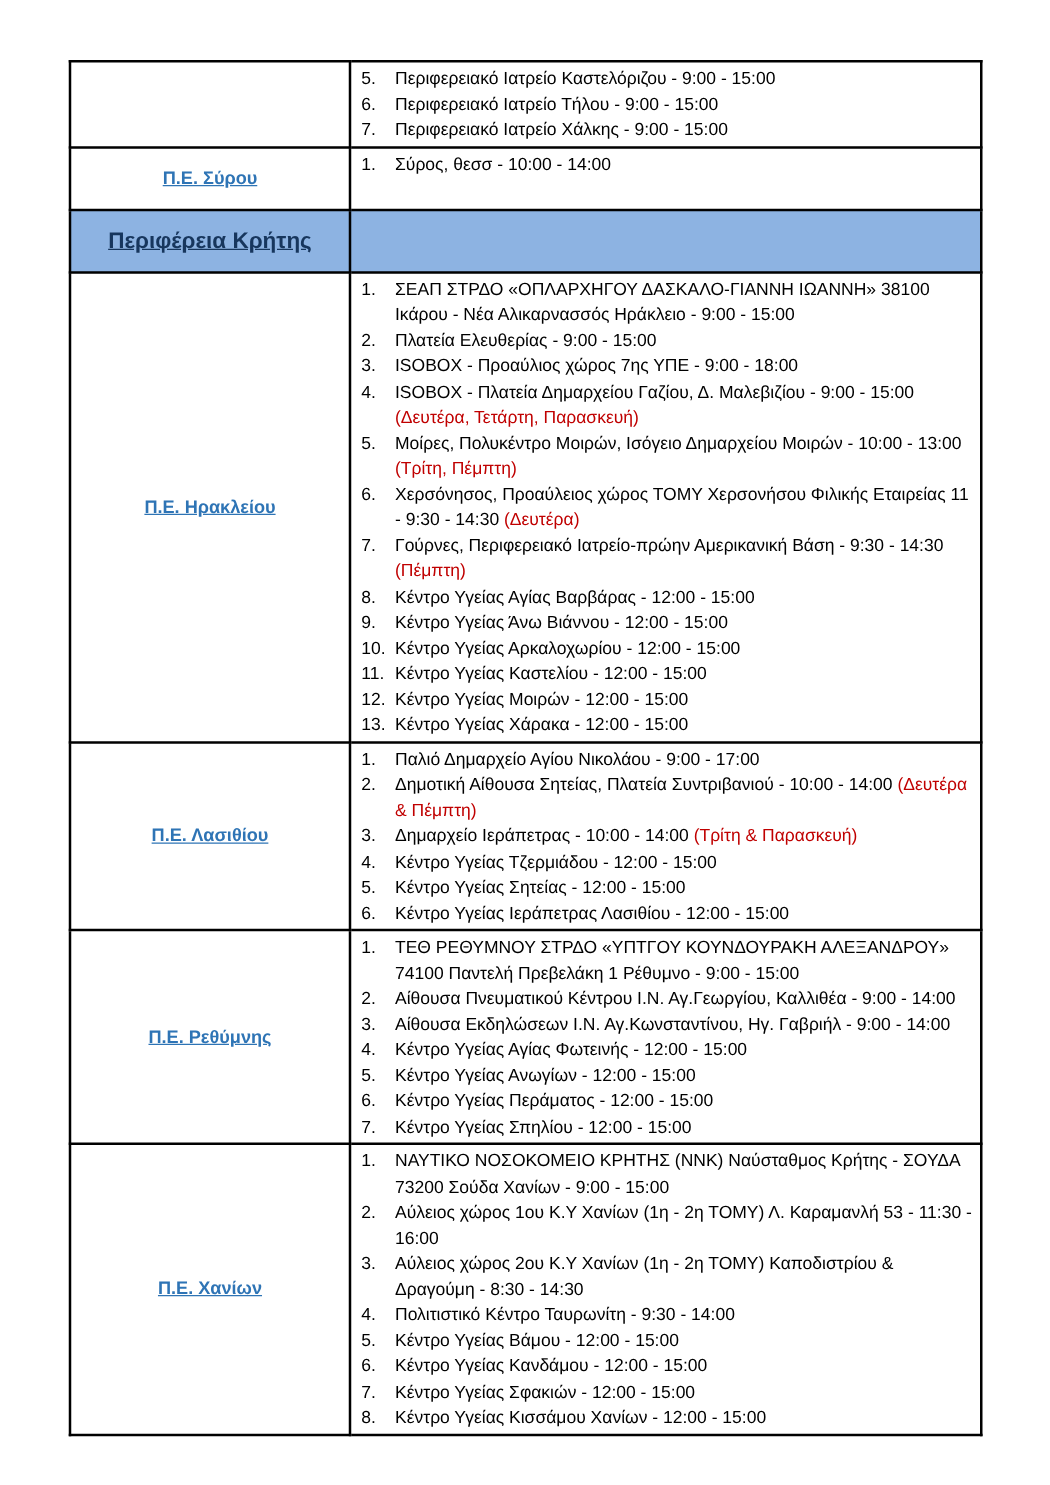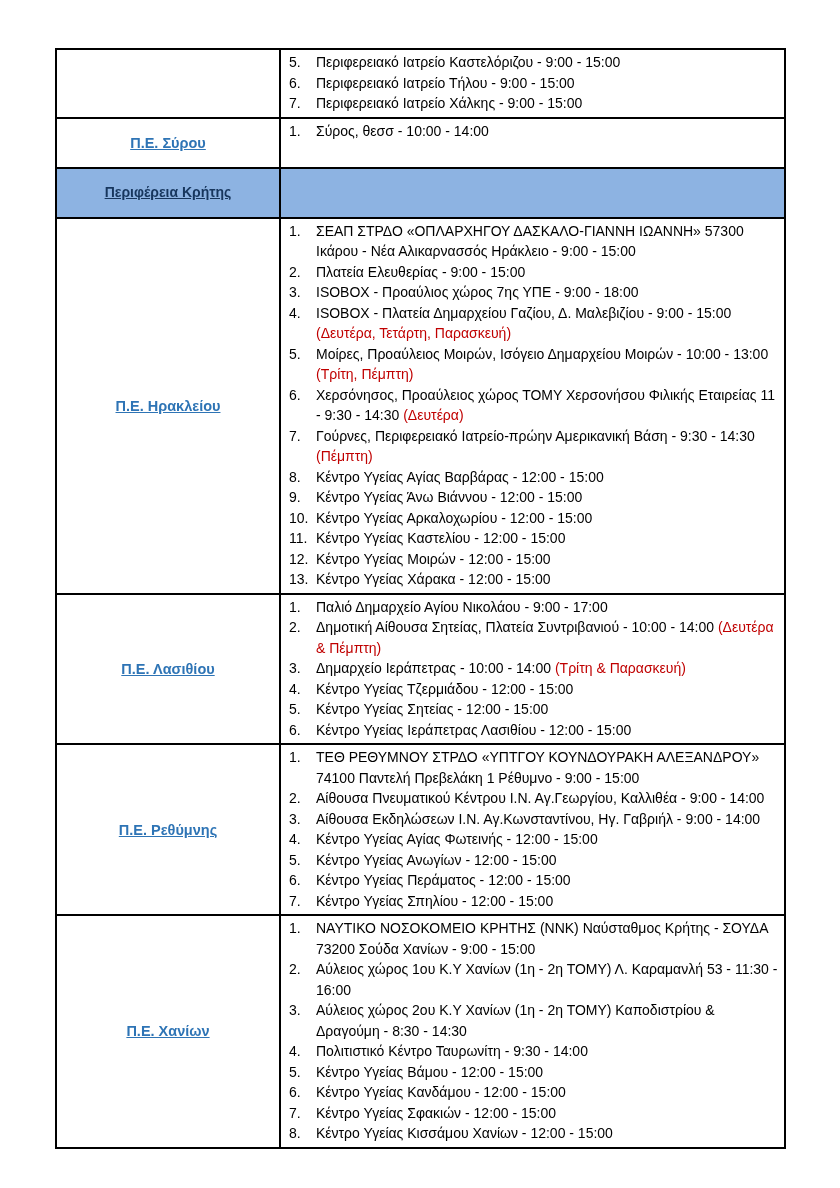--- a/index.html
+++ b/index.html
@@ -45,21 +45,21 @@
     font-weight: bold;
     text-decoration: underline;
     font-size: 14.5px;
     line-height: 20px;
     cursor: pointer;
   }
   .header-label {
     color: var(--header-text, #17365D);
     font-weight: bold;
     text-decoration: underline;
-    font-size: 14px;
+    font-size: 18px;
     line-height: 19px;
     cursor: pointer;
   }
   .item {
     display: flex;
     align-items: flex-start;
     font-size: 14px;
     line-height: 20.5px;
     color: #000;
   }
@@ -107,37 +107,37 @@
         </tr>
         <tr class="header-row">
           <td class="label-cell"><span class="header-label">Περιφέρεια Κρήτης</span></td>
           <td class="content-cell"></td>
         </tr>
         <tr>
           <td class="label-cell"><span class="region-link">Π.Ε. Ηρακλείου</span></td>
           <td class="content-cell">
             <div class="item">
               <span class="num">1.</span>
-              <span class="txt"><span>ΣΕΑΠ ΣΤΡΔΟ «ΟΠΛΑΡΧΗΓΟΥ ΔΑΣΚΑΛΟ-ΓΙΑΝΝΗ ΙΩΑΝΝΗ» 57300 Ικάρου - Νέα Αλικαρνασσός Ηράκλειο - </span><span class="u">9:00 - 15:00</span></span>
+              <span class="txt"><span>ΣΕΑΠ ΣΤΡΔΟ «ΟΠΛΑΡΧΗΓΟΥ ΔΑΣΚΑΛΟ-ΓΙΑΝΝΗ ΙΩΑΝΝΗ» 38100 Ικάρου - Νέα Αλικαρνασσός Ηράκλειο - </span><span class="u">9:00 - 15:00</span></span>
             </div>
             <div class="item">
               <span class="num">2.</span>
               <span class="txt"><span>Πλατεία Ελευθερίας - </span><span class="u">9:00 - 15:00</span></span>
             </div>
             <div class="item">
               <span class="num">3.</span>
               <span class="txt"><span>ISOBOX - Προαύλιος χώρος 7ης ΥΠΕ - </span><span class="u">9:00 - 18:00</span></span>
             </div>
             <div class="item">
               <span class="num">4.</span>
               <span class="txt"><span>ISOBOX - Πλατεία Δημαρχείου Γαζίου, Δ. Μαλεβιζίου - </span><span class="u">9:00 - 15:00</span><span> </span><span class="r">(Δευτέρα, Τετάρτη, Παρασκευή)</span></span>
             </div>
             <div class="item">
               <span class="num">5.</span>
-              <span class="txt"><span>Μοίρες, Προαύλειος Μοιρών, Ισόγειο Δημαρχείου Μοιρών - </span><span class="u">10:00 - 13:00</span><span> </span><span class="r">(Τρίτη, Πέμπτη)</span></span>
+              <span class="txt"><span>Μοίρες, Πολυκέντρο Μοιρών, Ισόγειο Δημαρχείου Μοιρών - </span><span class="u">10:00 - 13:00</span><span> </span><span class="r">(Τρίτη, Πέμπτη)</span></span>
             </div>
             <div class="item">
               <span class="num">6.</span>
               <span class="txt"><span>Χερσόνησος, Προαύλειος χώρος ΤΟΜΥ Χερσονήσου Φιλικής Εταιρείας 11 - </span><span class="u">9:30 - 14:30</span><span> </span><span class="r">(Δευτέρα)</span></span>
             </div>
             <div class="item">
               <span class="num">7.</span>
               <span class="txt"><span>Γούρνες, Περιφερειακό Ιατρείο-πρώην Αμερικανική Βάση - </span><span class="u">9:30 - 14:30</span><span> </span><span class="r">(Πέμπτη)</span></span>
             </div>
             <div class="item">

